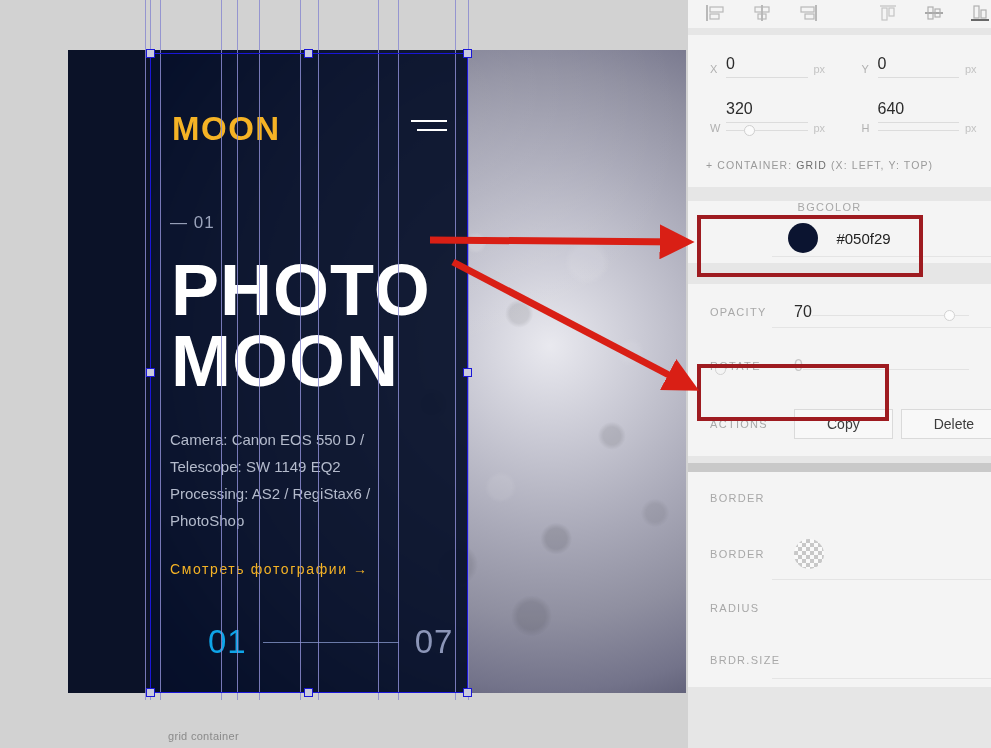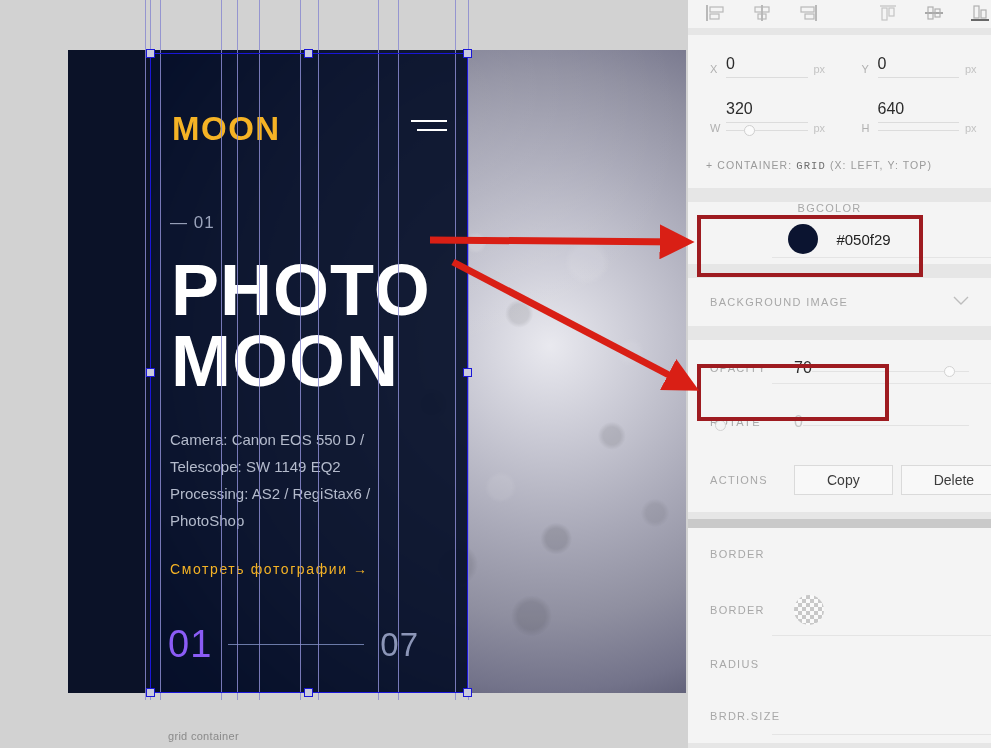--- a/index.html
+++ b/index.html
@@ -86,21 +86,21 @@
     width: 300px;
   }
   .hero-cta {
     position: absolute; left: 102px; top: 511px;
     font-size: 14px; letter-spacing: 1.6px; color: #f5b325;
   }
   .hero-pager {
     position: absolute; left: 100px; top: 573px;
     display: flex; align-items: center; gap: 16px;
   }
-  .hero-pager .cur { font-size: 38px; color: #8b5cf6; letter-spacing: 1px; }
+  .hero-pager .cur { font-size: 33px; color: #0ea5e9; letter-spacing: 1px; margin-left: 40px; }
   .hero-pager .bar { width: 136px; height: 1px; background: #6b7aa8; }
   .hero-pager .tot { font-size: 33px; color: #8c96b8; letter-spacing: 1px; }
 
   
   .guide {
     position: absolute; top: 0; width: 1px; height: 700px;
     background: #8b8bd0; opacity: .85;
   }
   #guides { position: absolute; left: 0; top: 0; width: 688px; height: 720px; pointer-events: none; }
 
@@ -165,21 +165,21 @@
   .mini-slider .track { position: absolute; left: 0; right: 0; top: 5px; height: 1px; background: #dcdcdc; }
   .mini-slider .knob {
     position: absolute; top: 0; width: 11px; height: 11px; border-radius: 50%;
     background: #fbfbfb; border: 1px solid #cfcfcf;
   }
 
   .container-note {
     font-size: 10.5px; color: #9a9a9a; letter-spacing: 1.1px;
     padding: 14px 22px 16px 18px;
   }
-  .container-note b { color: #6e6e6e; font-weight: normal; font-family: Liberation Mono, monospace; }
+  .container-note b { color: #6e6e6e; font-weight: normal; }
 
   
   .prow { display: flex; align-items: center; min-height: 46px; position: relative; }
   .plab {
     font-size: 11px; color: #a8a8a8; letter-spacing: 1.3px;
     width: 84px; flex: none;
   }
   .pbody { flex: 1; display: flex; align-items: center; position: relative; }
   .underline { position: absolute; left: 84px; right: 0; bottom: 6px; height: 1px; background: #e4e4e4; }
 
@@ -409,30 +409,20 @@
         <span class="pbody">
           <span class="swatch" style="background: rgb(11, 20, 48);"></span>
           <span class="hexval">#050f29</span>
         </span>
         <div class="underline"></div>
       </div>
     </div>
 
     <div class="sect-divider"></div>
 
-    <div class="card">
-      <div class="collapse-row">
-        <span>BACKGROUND IMAGE</span>
-        <span>
-          <svg width="16" height="10">
-              <polyline points="1,1 8,8 15,1" fill="none" stroke="#bdbdbd" stroke-width="1.4"></polyline>
-            </svg>
-        </span>
-      </div>
-    </div>
 
     <div class="sect-divider"></div>
 
     <div class="card">
       <div class="prow pad" style="min-height:56px;">
         <span class="plab">OPACITY</span>
         <span class="pbody">
           <span class="val-num">70</span>
           <span class="slider-row">
             <span class="track"></span>

